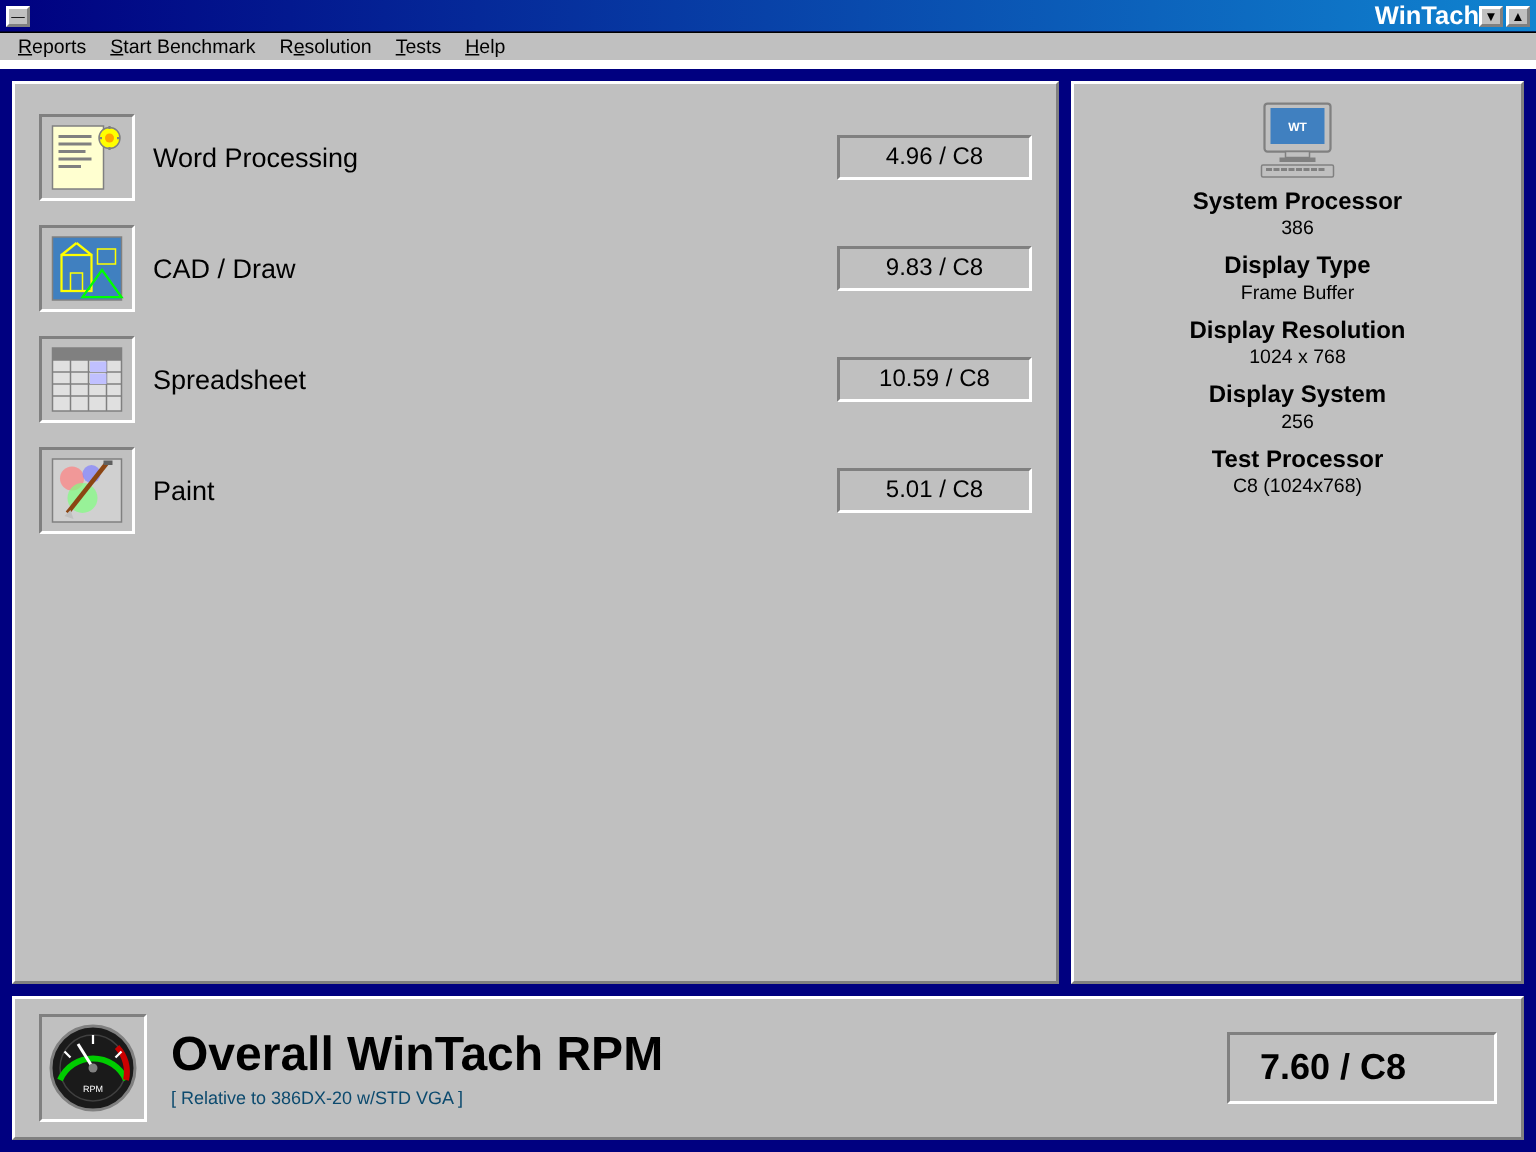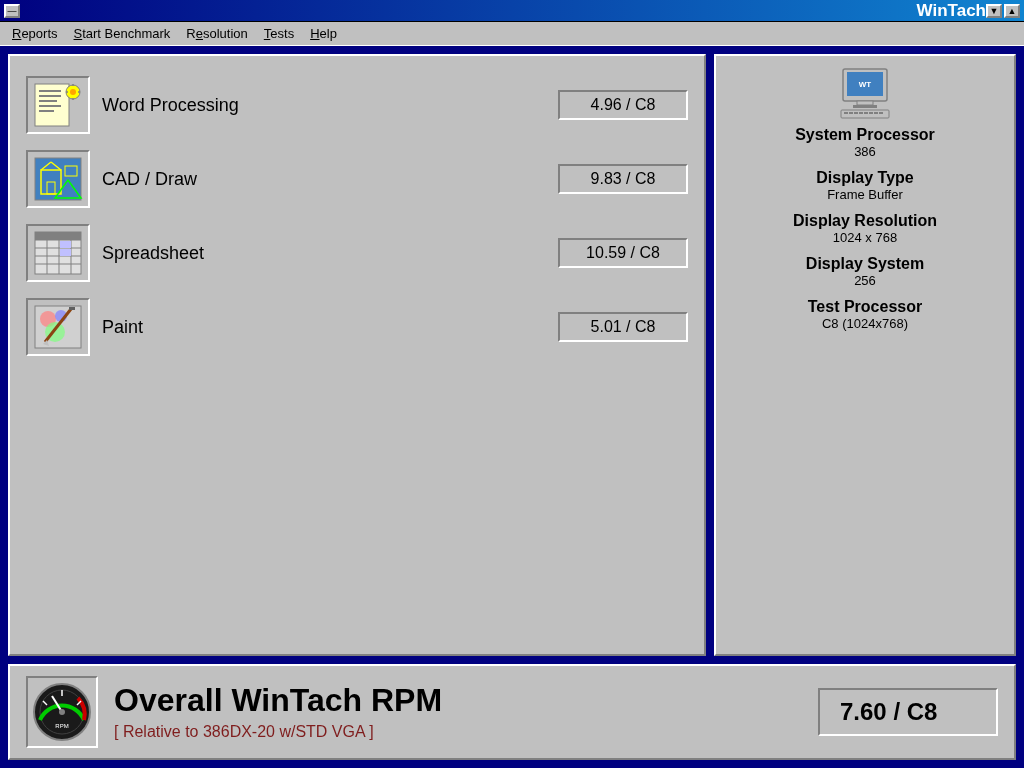--- a/index.html
+++ b/index.html
@@ -68,23 +68,23 @@
       justify-content: center;
       cursor: pointer;
       font-weight: bold;
     }
 
     
     .menu-bar {
       background: #c0c0c0;
       height: 24px;
       display: flex;
-      align-items: center;
+      align-items: flex-end;
       padding: 0 4px;
-      border-bottom: 1px solid #ffffff;
+      border-bottom: 6px solid #ffffff;
     }
 
     .menu-item {
       padding: 2px 8px;
       font-size: 13px;
       cursor: pointer;
       color: #000;
     }
 
     .menu-item u {
@@ -222,22 +222,22 @@
     }
 
     .overall-title {
       font-size: 32px;
       font-weight: bold;
       color: #000;
       line-height: 1.1;
     }
 
     .overall-subtitle {
-      font-size: 16px;
-      color: #7f1d1d;
+      font-size: 12px;
+      color: #0c4a6e;
       margin-top: 4px;
     }
 
     .overall-score {
       background: #c0c0c0;
       border: 2px solid;
       border-color: #808080 #ffffff #ffffff #808080;
       padding: 8px 20px;
       font-size: 24px;
       font-weight: bold;

